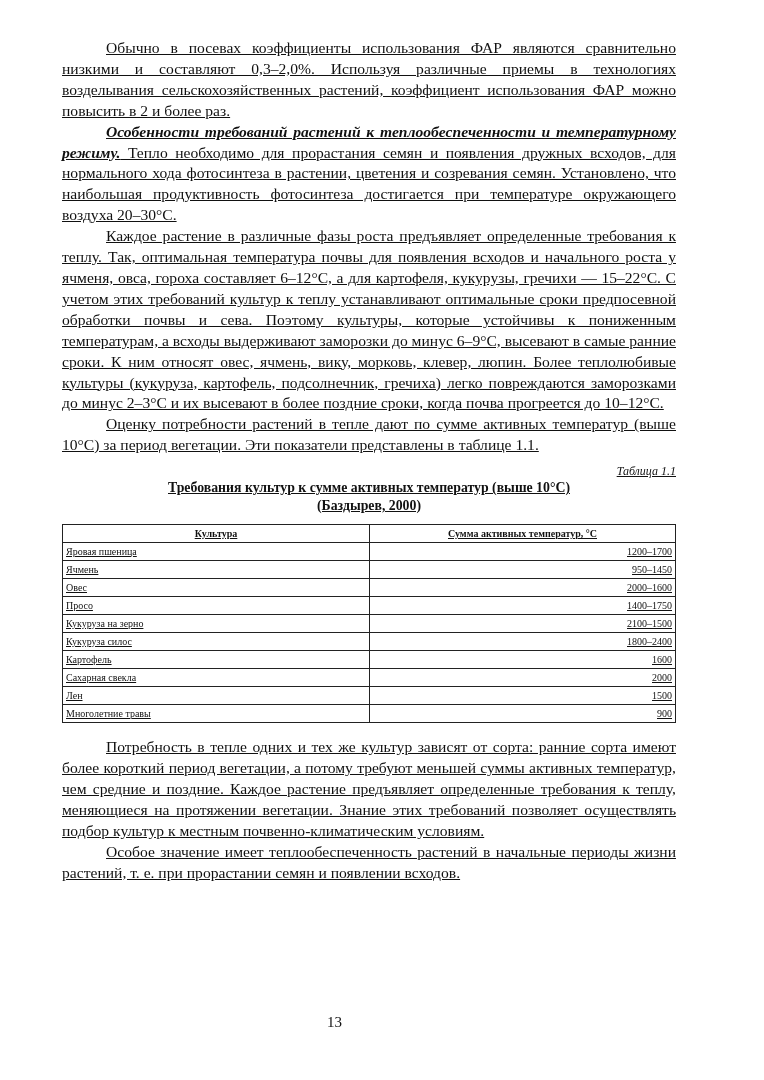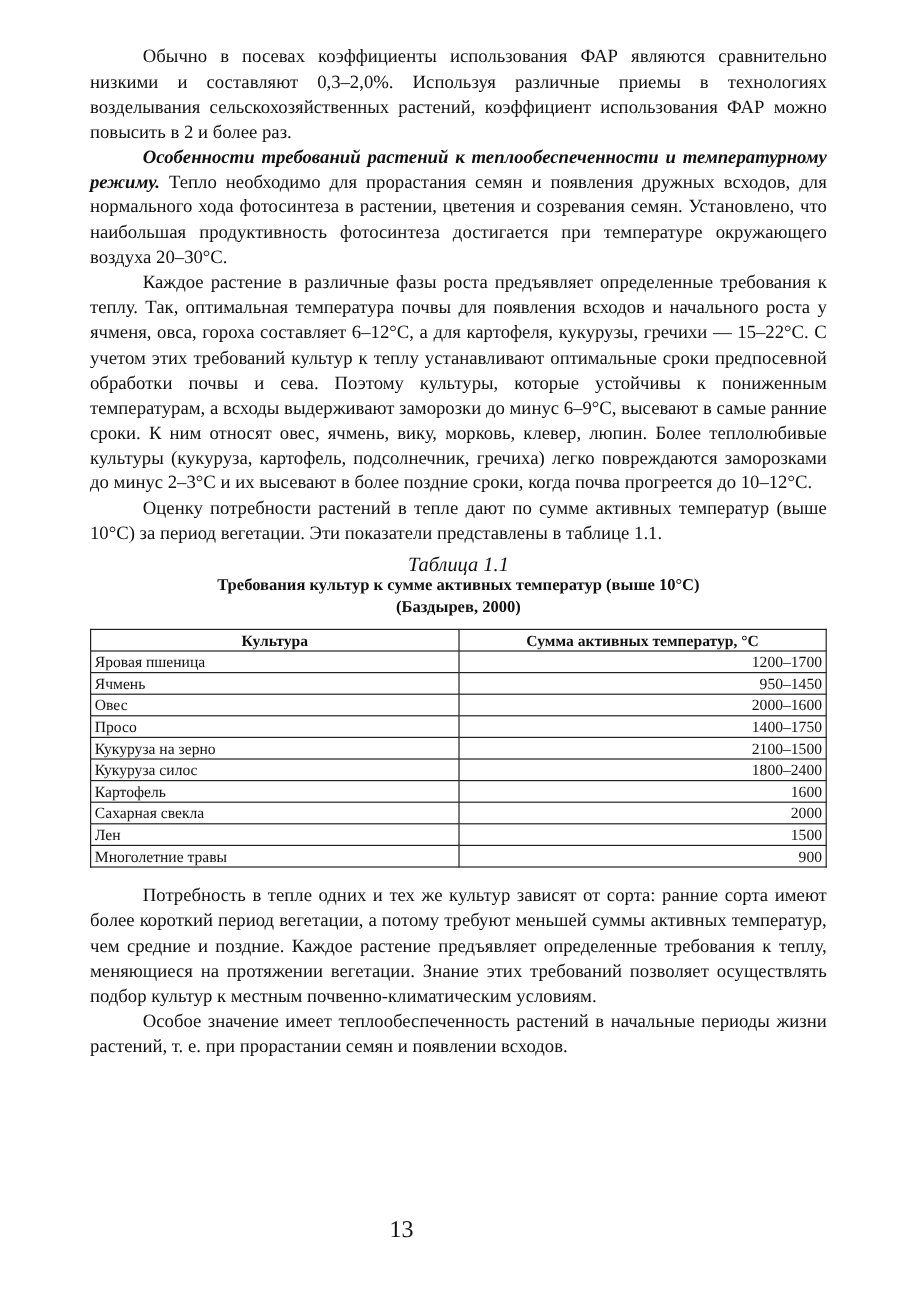--- a/index.html
+++ b/index.html
@@ -1,32 +1,32 @@
 <!DOCTYPE html>
 <html><head>
 <meta charset="utf-8">
 <style>
   html, body { margin: 0; padding: 0; background: #ffffff; }
   body { width: 764px; height: 1080px; position: relative; overflow: hidden;
          font-family: "Liberation Serif", "DejaVu Serif", serif; color: #111; }
-  .page { position: absolute; left: 75px; top: 38px; width: 614px; }
+  .page { position: absolute; left: 62px; top: 38px; width: 614px; text-decoration: underline; }
   .para { font-size: 15.6px; line-height: 20.9px; text-align: justify; margin: 0;
           text-indent: 44px; hyphens: manual; }
   .para .lead { font-weight: bold; font-style: italic; }
   .p1 { margin-top: 0; }
-  .tbl-label { text-align: center; font-style: italic; font-size: 17px; margin: 7px 0 0 0; line-height: 16px; }
+  .tbl-label { text-align: right; font-style: italic; font-size: 12px; margin: 7px 0 0 0; line-height: 16px; }
   .tbl-title { text-align: center; font-weight: bold; font-size: 13.8px; line-height: 17.5px; margin: 0; }
   .tbl-wrap { margin-top: 10px; }
-  table.data { width: 614px; border-collapse: collapse; font-size: 13px; }
+  table.data { width: 614px; border-collapse: collapse; font-size: 10px; }
   table.data th, table.data td { border: 1.3px solid #222; padding: 0 3px; height: 17px; line-height: 17px; }
   table.data th { font-weight: bold; text-align: center; }
   table.data td.crop { text-align: left; width: 300px; margin-left: 19px; }
   table.data td.sum { text-align: right; padding-left: 26px; }
   .after { margin-top: 14px; }
-  .page-num { position: absolute; left: 0; width: 669px; top: 1014px; text-align: center; font-size: 20px; }
+  .page-num { position: absolute; left: 0; width: 669px; top: 1014px; text-align: center; font-size: 15px; }
 </style>
 </head>
 <body>
 
 <div class="page">
 
   <p class="para p1">
     <span>Обычно в посевах коэффициенты использования ФАР являются сравни­тельно низкими и составляют 0,3–2,0%. Используя различные приемы в техно­логиях возделывания сельскохозяйственных растений, коэффициент использо­вания ФАР можно повысить в 2 и более раз.</span>
   </p>
 

